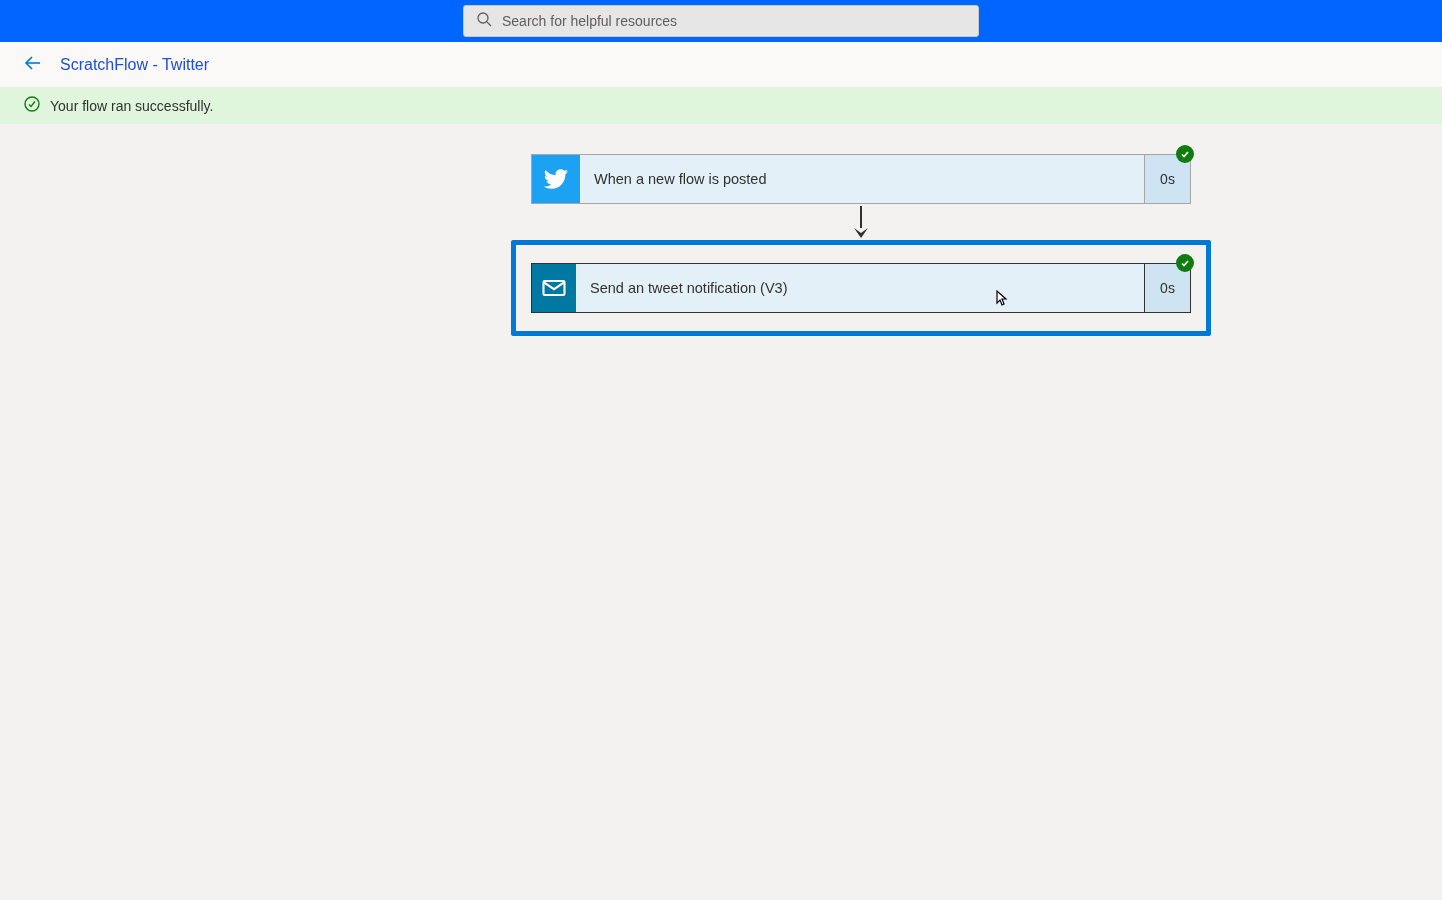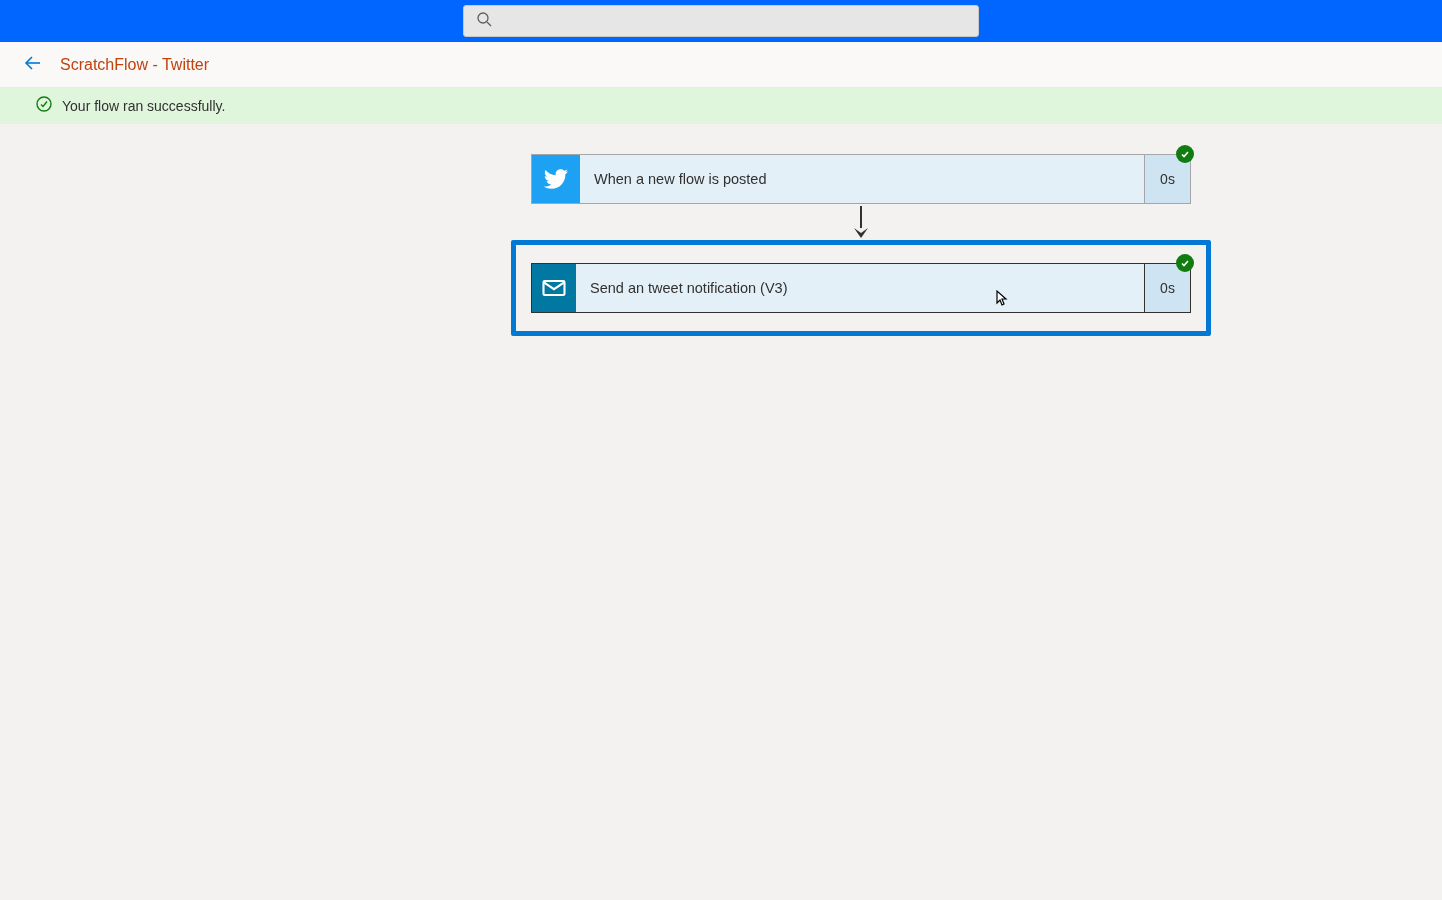--- a/index.html
+++ b/index.html
@@ -42,28 +42,28 @@
     .breadcrumb-bar {
       background: #faf9f8;
       height: 46px;
       display: flex;
       align-items: center;
       padding: 0 24px;
       gap: 18px;
       border-bottom: 1px solid #edebe9;
     }
     .back-arrow svg { width: 18px; height: 18px; stroke: #0078d4; }
-    .breadcrumb-title { font-size: 16px; color: #c2410c; }
+    .breadcrumb-title { font-size: 16px; color: #1d4ed8; }
 
     .status-bar {
       background: #dff6dd;
       height: 36px;
       display: flex;
       align-items: center;
-      padding: 0 36px;
+      padding: 0 24px;
       gap: 10px;
     }
     .success-icon svg { width: 16px; height: 16px; }
     .status-text { font-size: 14px; color: #323130; }
 
     .canvas {
       position: relative;
       padding-top: 30px;
       height: calc(100% - 42px - 46px - 36px);
     }
@@ -167,20 +167,21 @@
 <body>
 
 <div class="top-bar">
   <div class="search-box">
     <span class="search-icon">
       <svg viewBox="0 0 16 16" fill="none" stroke="#605e5c" stroke-width="1.3">
         <circle cx="7" cy="7" r="5"></circle>
           <line x1="11" y1="11" x2="15" y2="15"></line>
       </svg>
     </span>
+    <input class="search-input" type="text" placeholder="Search for helpful resources" style="">
   </div>
 </div>
 
 <div class="breadcrumb-bar">
   <span class="back-arrow">
     <svg viewBox="0 0 18 18" fill="none" stroke="#0078d4" stroke-width="1.6">
       <line x1="16" y1="9" x2="2" y2="9"></line>
       <polyline points="8,3 2,9 8,15"></polyline>
     </svg>
   </span>

